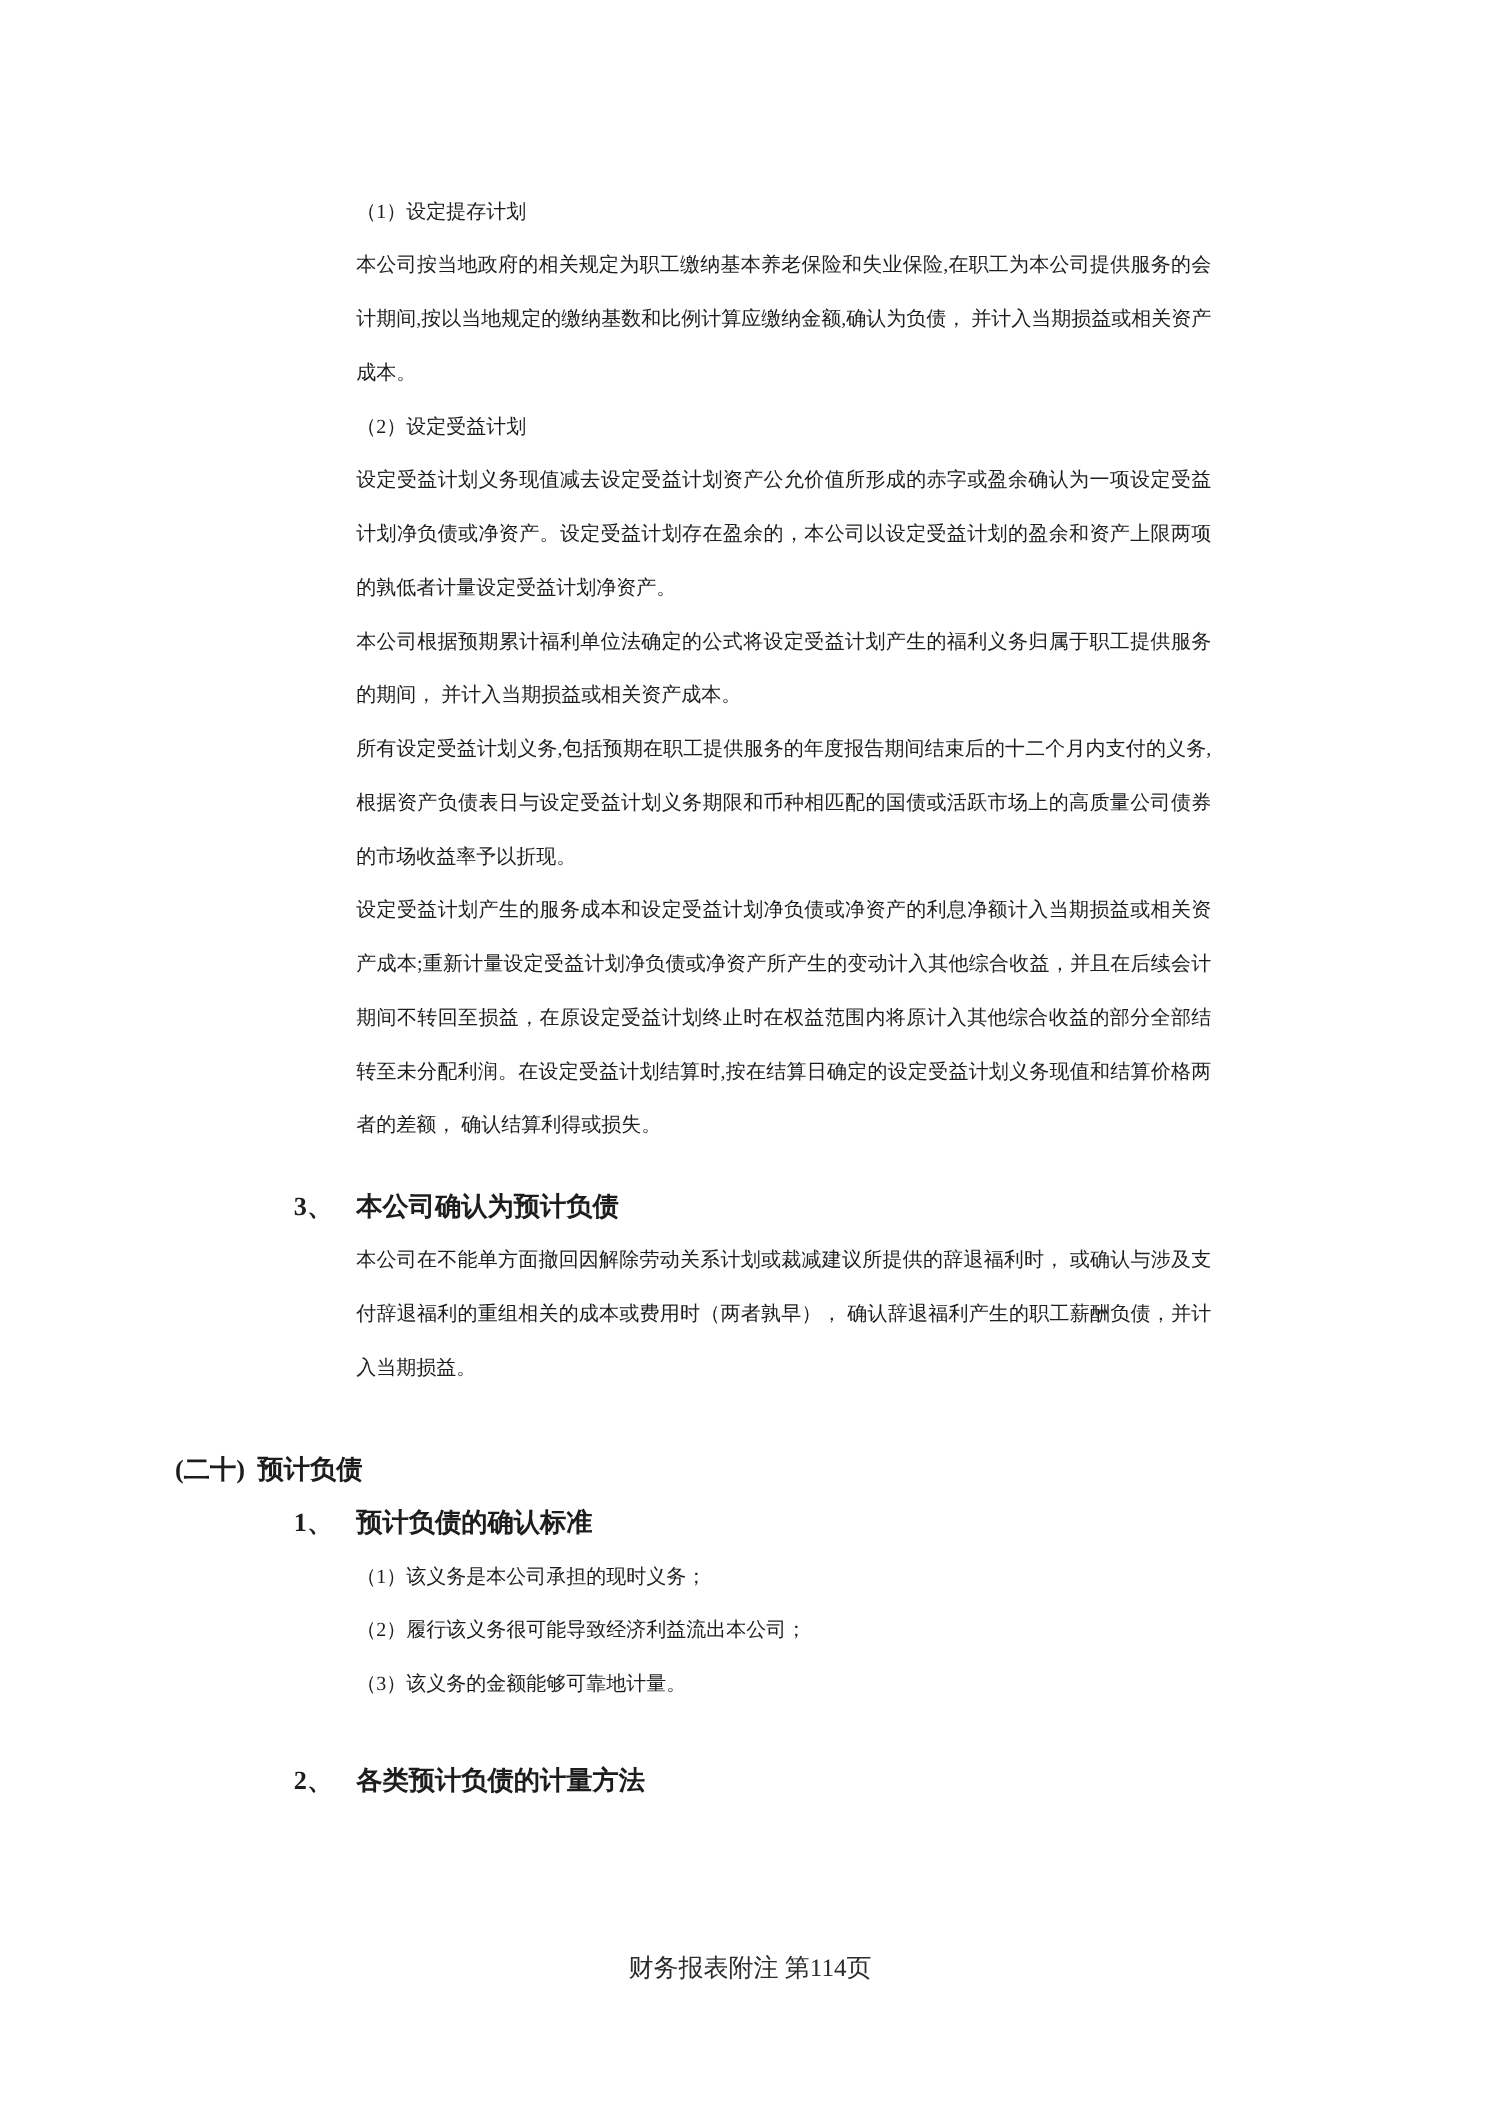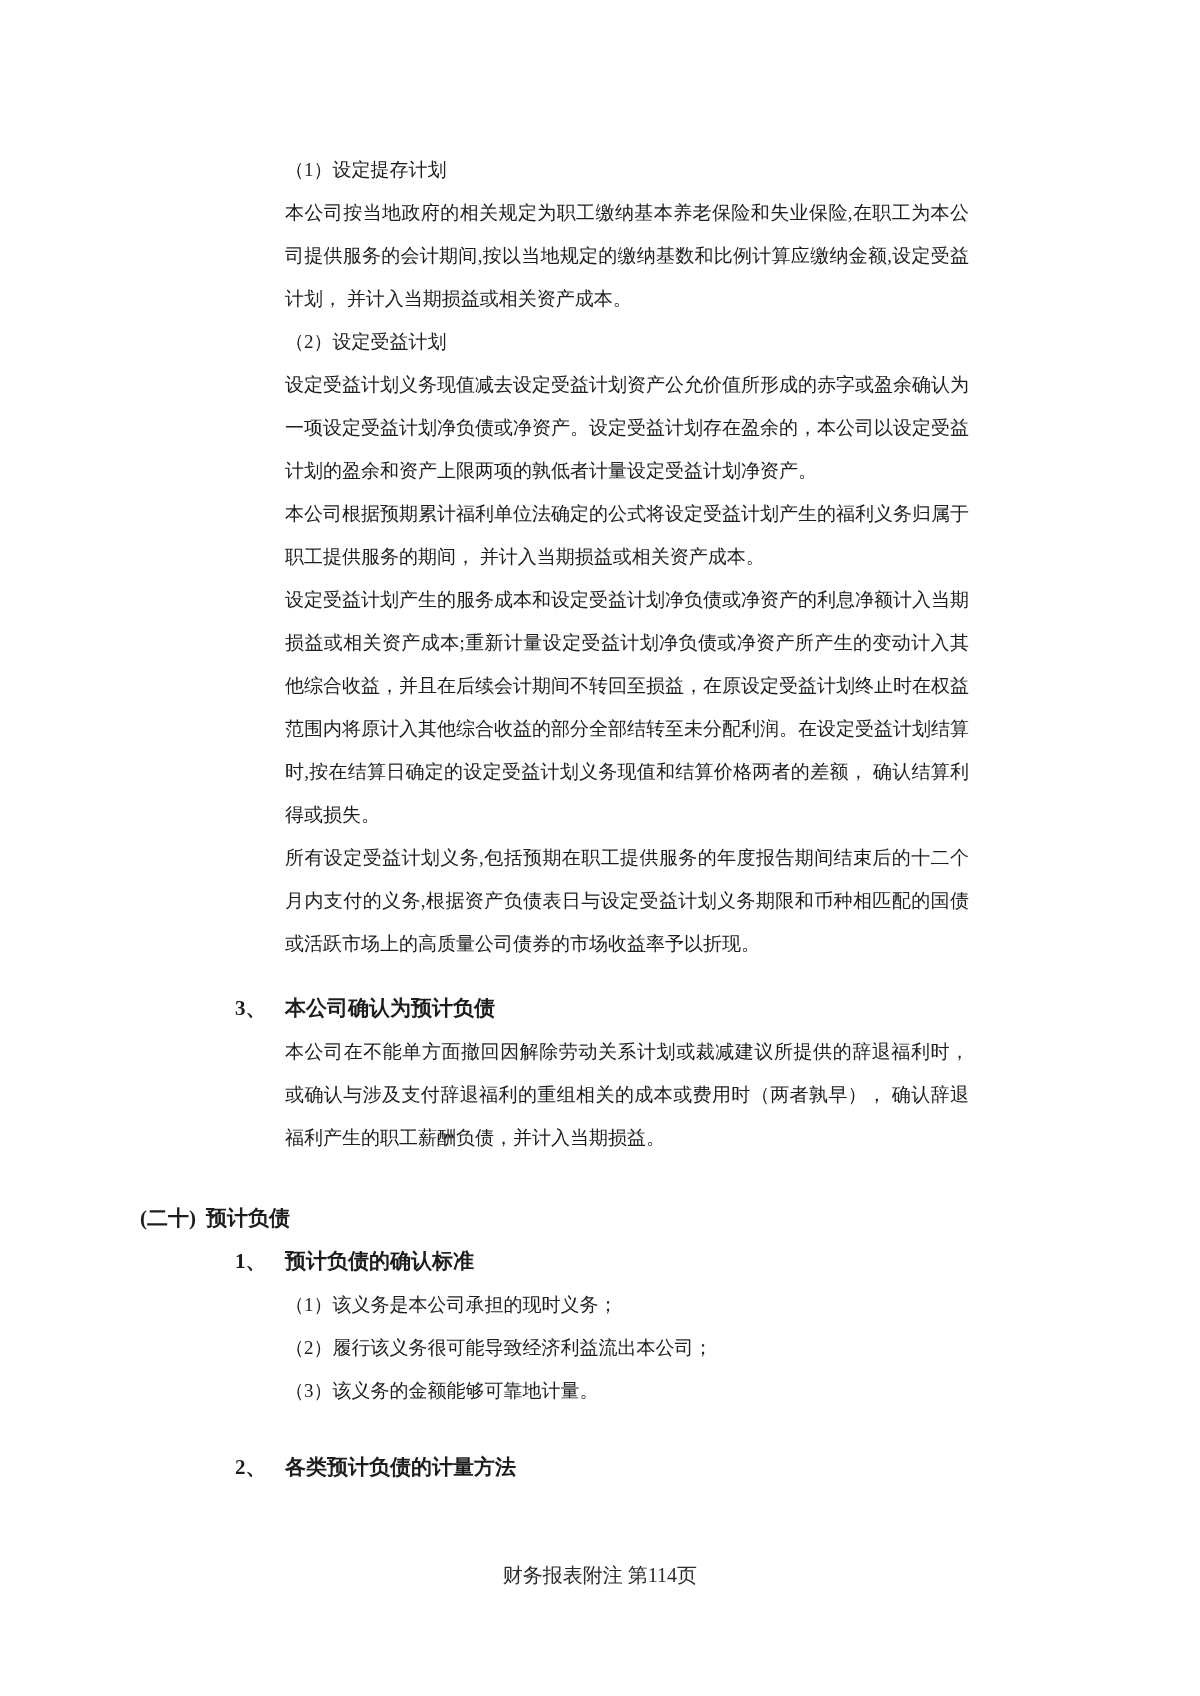--- a/index.html
+++ b/index.html
@@ -10,21 +10,21 @@
     background:#ffffff;
     font-family:"Liberation Serif","DejaVu Serif",serif;
     color:#1d1d1d;
     overflow:hidden;
   }
   .content { position:absolute; top:148px; left:0; width:1200px; }
 
   .body-line, .para {
     margin-left:285px;
     width:684px;
-    font-size:19px;
+    font-size:16px;
     line-height:43px;
   }
   .para {
     text-align:justify;
     text-justify:inter-ideograph;
   }
 
   .h1 {
     margin-left:235px;
     display:flex;
@@ -58,31 +58,31 @@
   }
 </style>
 </head>
 <body>
 
 <div class="page">
   <div class="content">
 
     <div class="body-line">（1）设定提存计划</div>
 
-    <div class="para">本公司按当地政府的相关规定为职工缴纳基本养老保险和失业保险,在职工为本公司提供服务的会计期间,按以当地规定的缴纳基数和比例计算应缴纳金额,设定受益计划， 并计入当期损益或相关资产成本。</div>
+    <div class="para">本公司按当地政府的相关规定为职工缴纳基本养老保险和失业保险,在职工为本公司提供服务的会计期间,按以当地规定的缴纳基数和比例计算应缴纳金额,确认为负债， 并计入当期损益或相关资产成本。</div>
 
     <div class="body-line">（2）设定受益计划</div>
 
     <div class="para">设定受益计划义务现值减去设定受益计划资产公允价值所形成的赤字或盈余确认为一项设定受益计划净负债或净资产。设定受益计划存在盈余的，本公司以设定受益计划的盈余和资产上限两项的孰低者计量设定受益计划净资产。</div>
 
     <div class="para">本公司根据预期累计福利单位法确定的公式将设定受益计划产生的福利义务归属于职工提供服务的期间， 并计入当期损益或相关资产成本。</div>
 
+    <div class="para">所有设定受益计划义务,包括预期在职工提供服务的年度报告期间结束后的十二个月内支付的义务,根据资产负债表日与设定受益计划义务期限和币种相匹配的国债或活跃市场上的高质量公司债券的市场收益率予以折现。</div>
+
     <div class="para">设定受益计划产生的服务成本和设定受益计划净负债或净资产的利息净额计入当期损益或相关资产成本;重新计量设定受益计划净负债或净资产所产生的变动计入其他综合收益，并且在后续会计期间不转回至损益，在原设定受益计划终止时在权益范围内将原计入其他综合收益的部分全部结转至未分配利润。在设定受益计划结算时,按在结算日确定的设定受益计划义务现值和结算价格两者的差额， 确认结算利得或损失。</div>
-
-    <div class="para">所有设定受益计划义务,包括预期在职工提供服务的年度报告期间结束后的十二个月内支付的义务,根据资产负债表日与设定受益计划义务期限和币种相匹配的国债或活跃市场上的高质量公司债券的市场收益率予以折现。</div>
 
     <div class="h1 mt-a">
       <span class="num">3、</span>
       <span class="title">本公司确认为预计负债</span>
     </div>
 
     <div class="para">本公司在不能单方面撤回因解除劳动关系计划或裁减建议所提供的辞退福利时， 或确认与涉及支付辞退福利的重组相关的成本或费用时（两者孰早）， 确认辞退福利产生的职工薪酬负债，并计入当期损益。</div>
 
     <div class="h0 mt-b">
       <span class="marker">(二十)</span>

